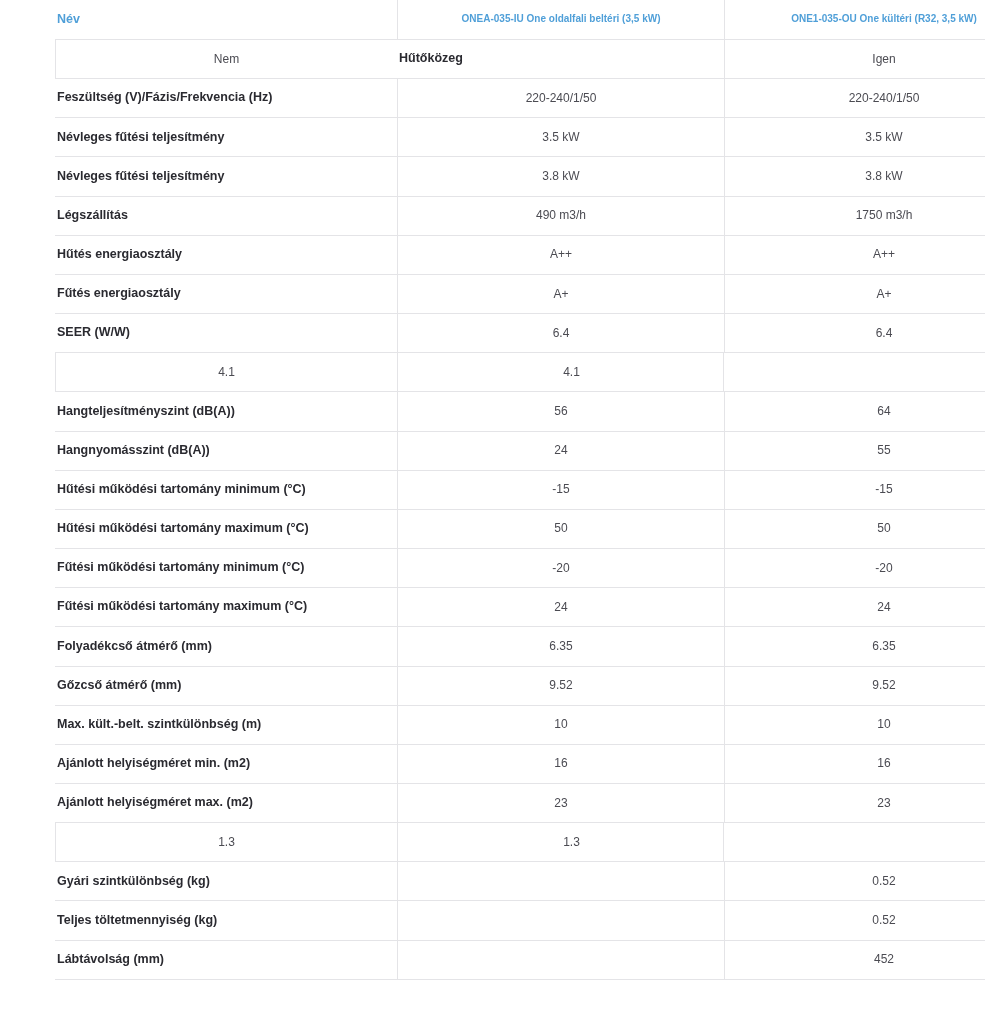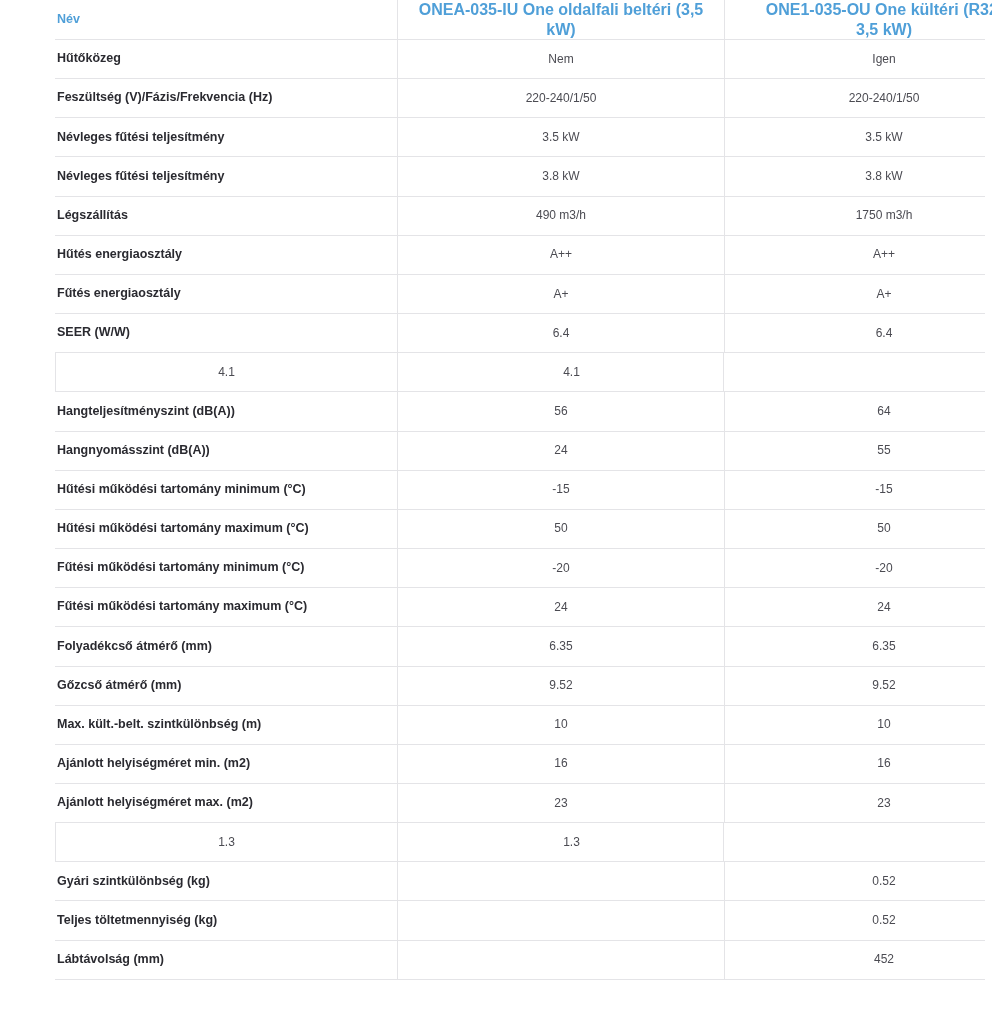--- a/index.html
+++ b/index.html
@@ -62,39 +62,39 @@
   }
   .c-indoor,.c-outdoor{
     justify-content:center;text-align:center;
     font-size:12px;color:var(--value-text);
     border-left:1px solid var(--border);
     padding:0 18px;
   }
   .c-outdoor{border-right:1px solid var(--border);padding-left:40px;}
   .thead .c-label{color:var(--accent-blue);font-size:12.5px;}
   .thead .c-indoor,.thead .c-outdoor{
-    color:var(--accent-blue);font-weight:700;font-size:16px;
+    color:var(--accent-blue);font-weight:700;font-size:10px;
   }
 </style>
 </head>
 <body>
 
 <div class="page">
 
 
   <div class="spec-table">
     <div class="thead">
       <div class="cell c-label">Név</div>
       <div class="cell c-indoor">ONEA-035-IU One oldalfali beltéri (3,5 kW)</div>
       <div class="cell c-outdoor">ONE1-035-OU One kültéri (R32, 3,5 kW)</div>
     </div>
     <div>
         <div class="trow">
+    <div class="cell c-indoor">Nem</div>
     <div class="cell c-label">Hűtőközeg</div>
-    <div class="cell c-indoor">Nem</div>
     <div class="cell c-outdoor">Igen</div>
   </div>
         <div class="trow">
     <div class="cell c-label">Feszültség (V)/Fázis/Frekvencia (Hz)</div>
     <div class="cell c-indoor">220-240/1/50</div>
     <div class="cell c-outdoor">220-240/1/50</div>
   </div>
         <div class="trow">
     <div class="cell c-label">Névleges fűtési teljesítmény</div>
     <div class="cell c-indoor">3.5 kW</div>

